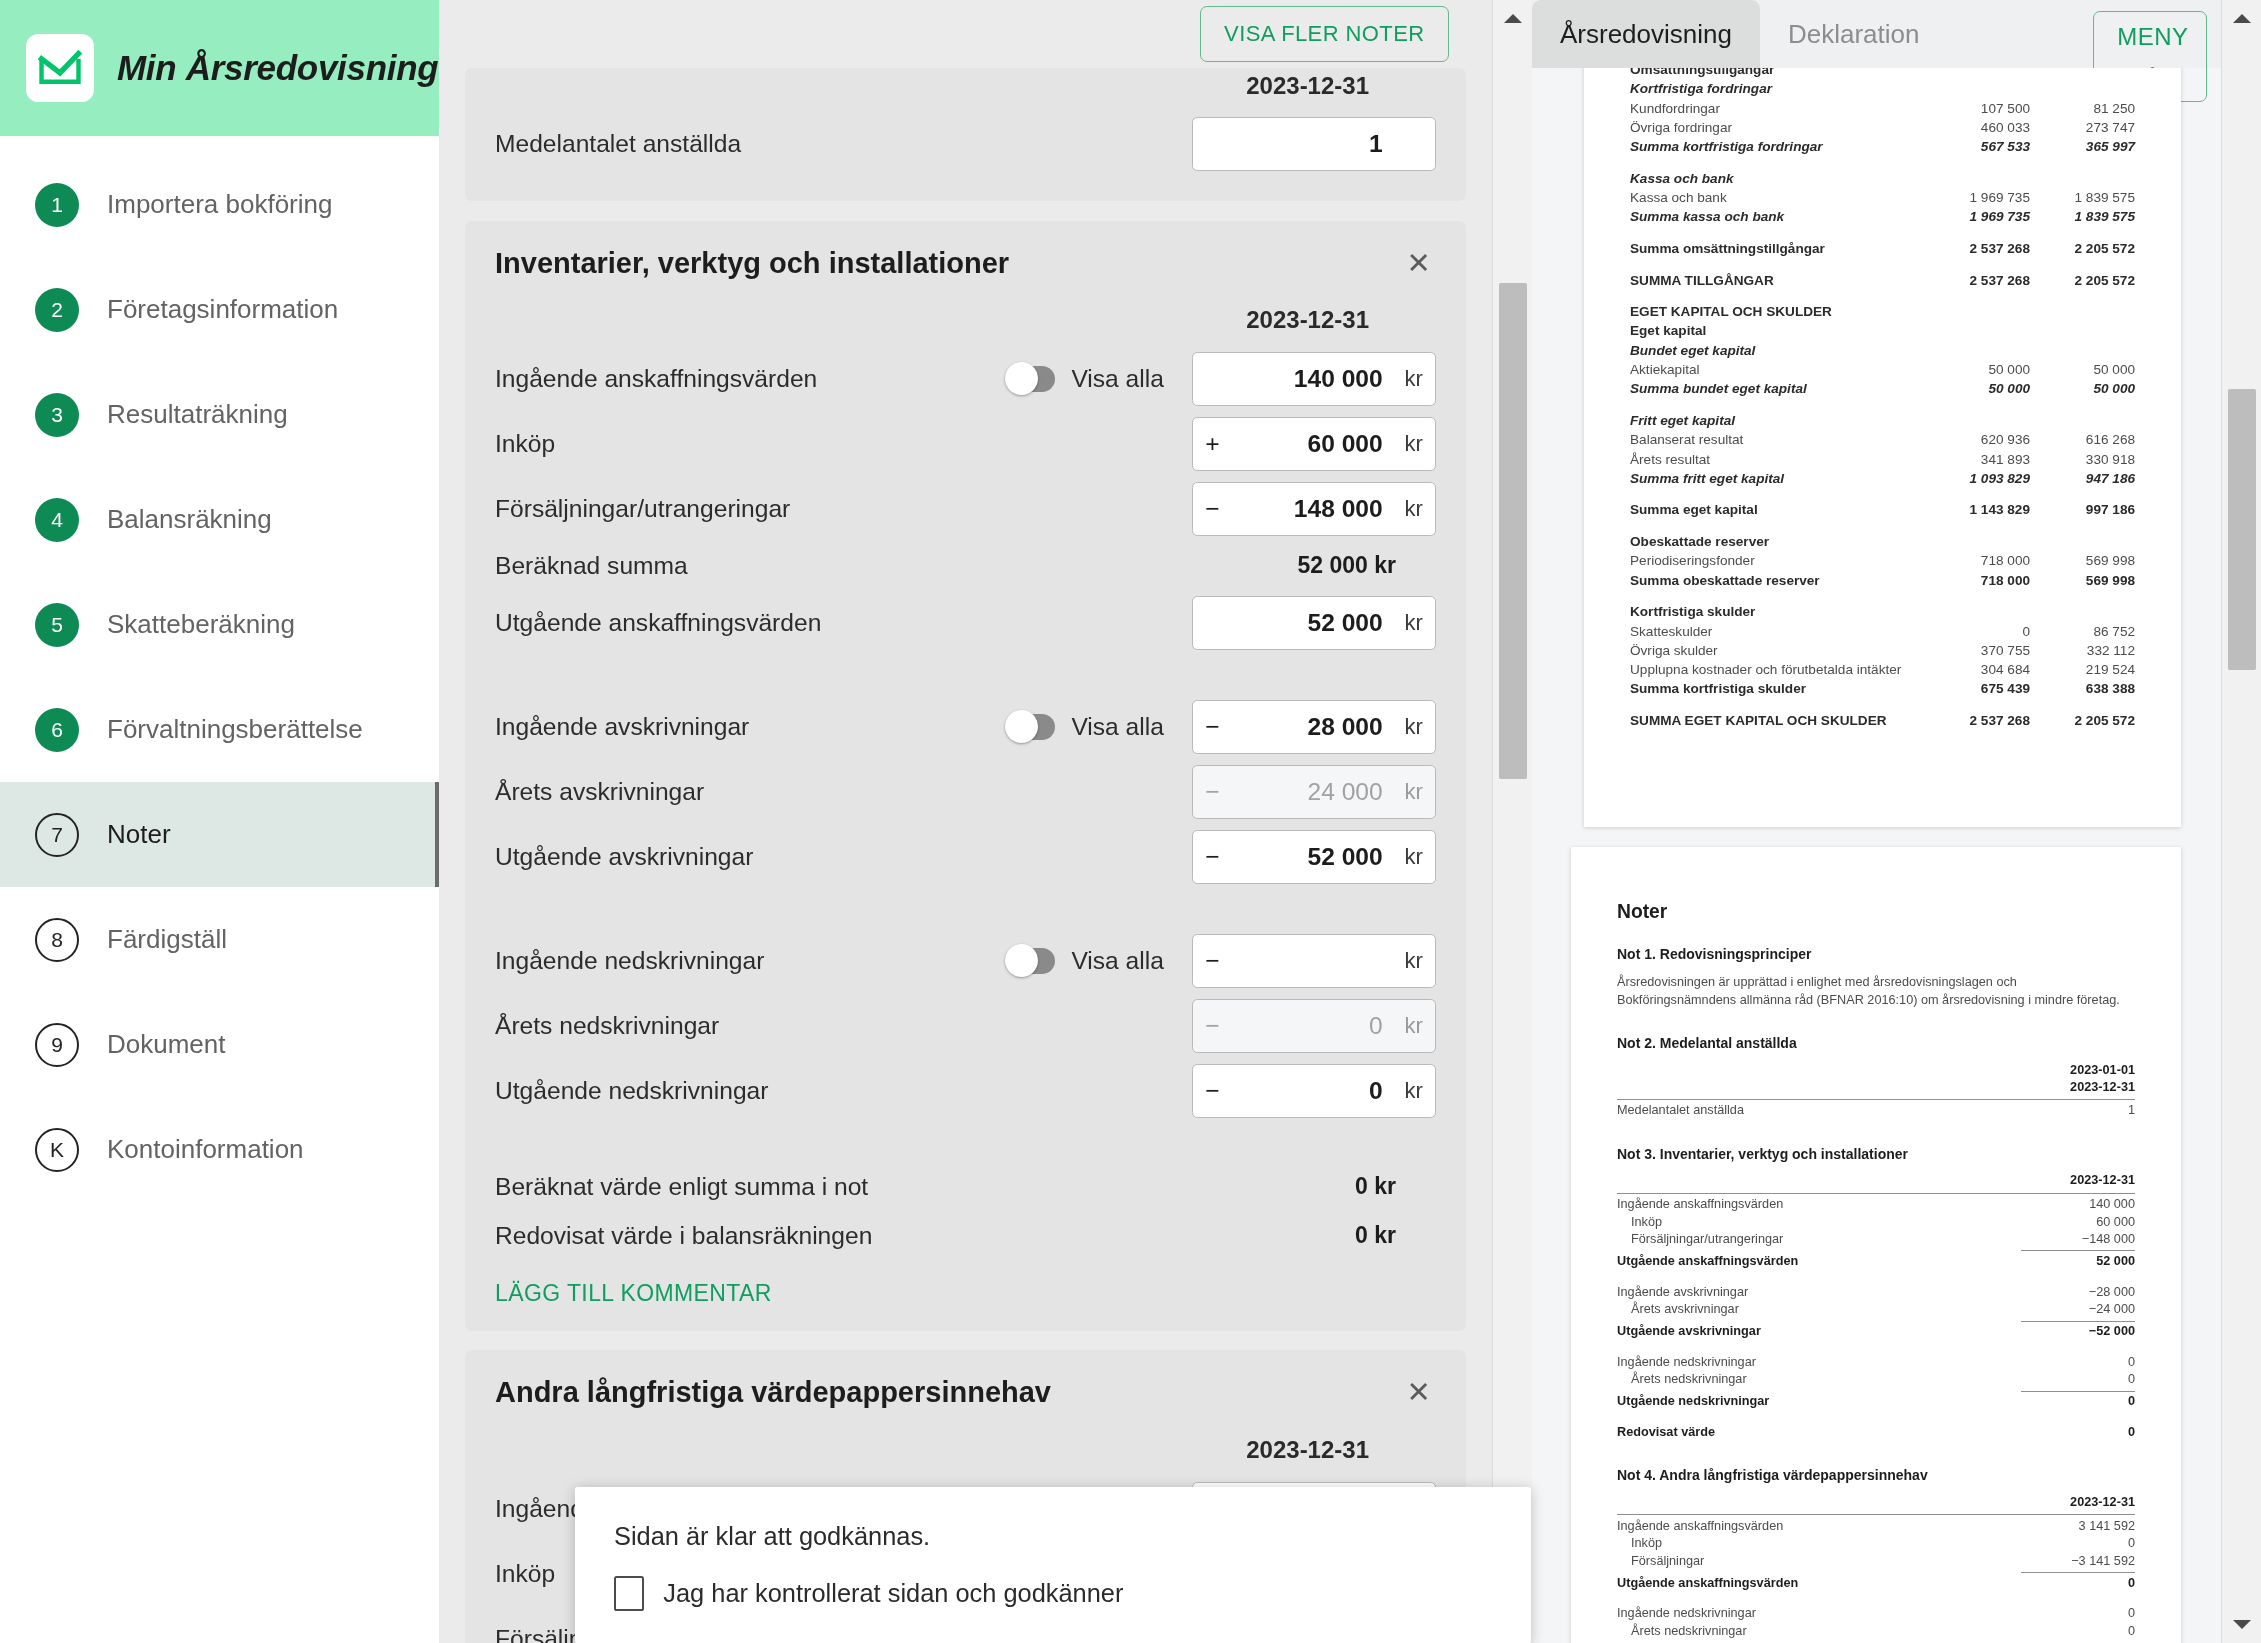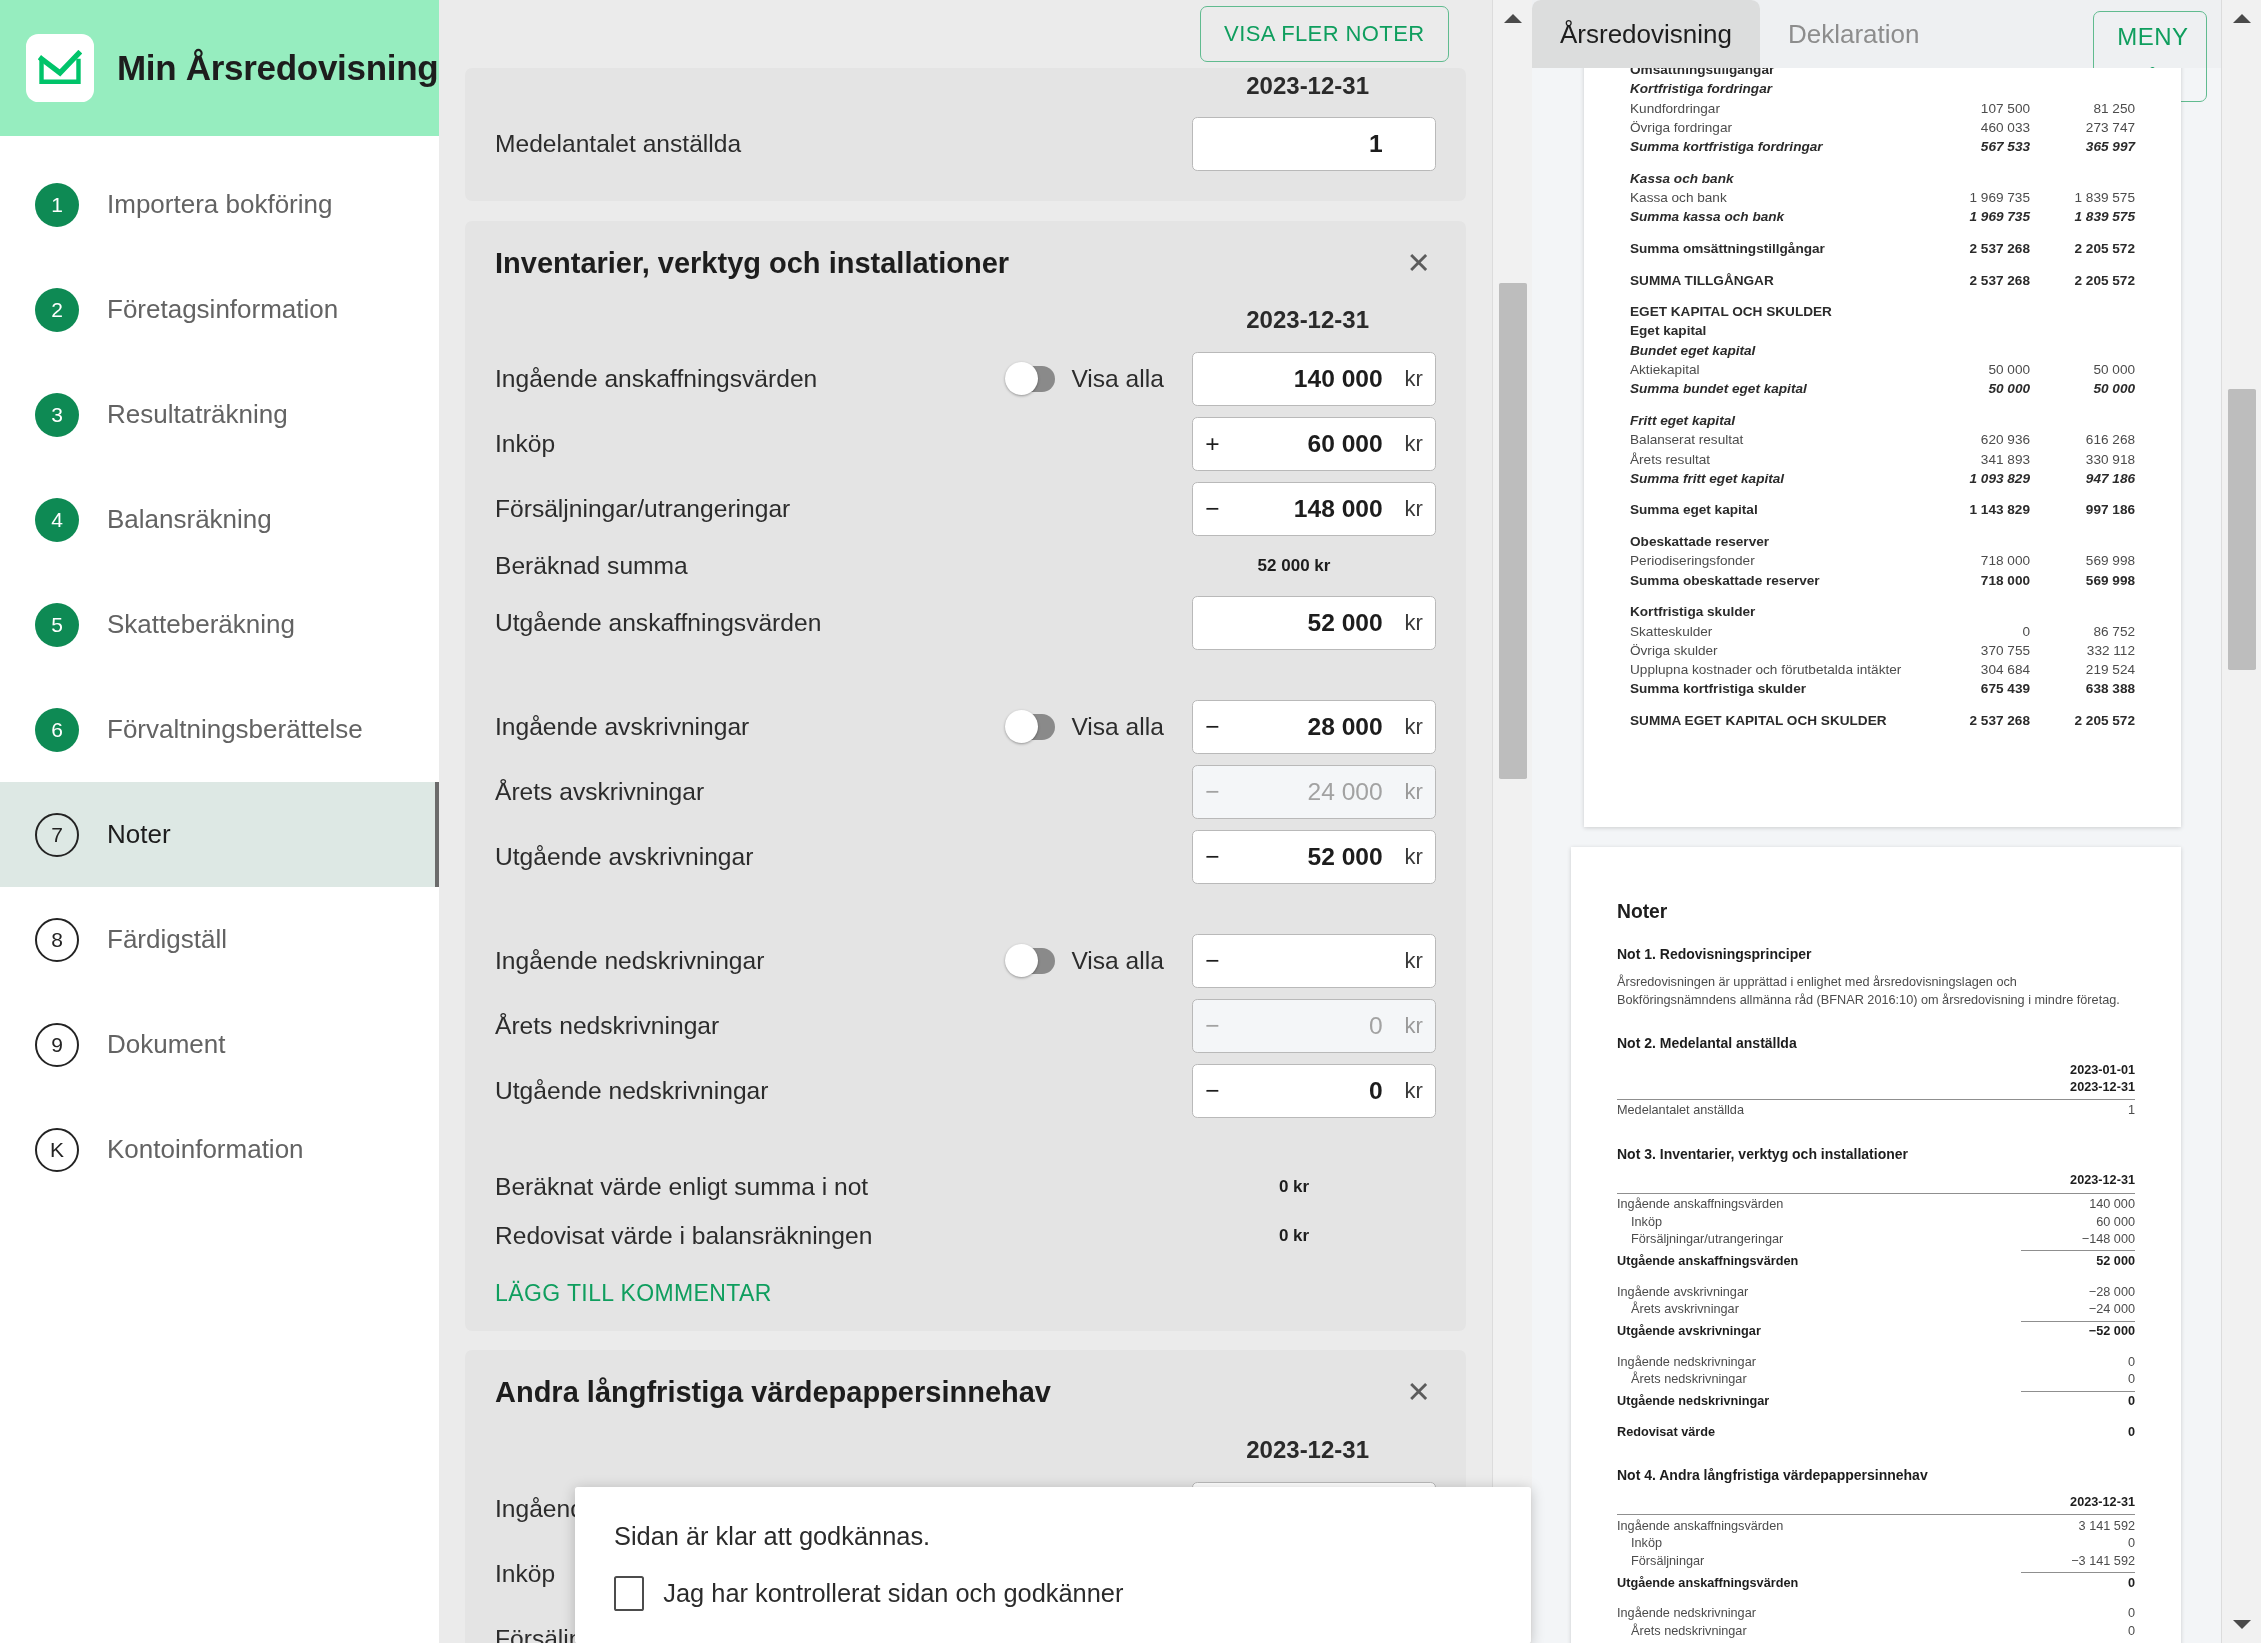--- a/index.html
+++ b/index.html
@@ -28,20 +28,21 @@
   }
   .brand-logo {
     width: 68px; height: 68px;
     background: #ffffff;
     border-radius: 12.3px;
     display: flex; align-items: center; justify-content: center;
   }
   .brand-title {
     font-size: 35px; font-weight: bold; color: #1d1d1d;
     letter-spacing: -0.3px;
+    font-style: italic;
   }
   .nav { padding-top: 16px; }
   .nav-item {
     display: flex; align-items: center;
     height: 105px;
     padding-left: 35px;
     gap: 28px;
     position: relative;
     cursor: pointer;
   }
@@ -156,22 +157,22 @@
   .field .unit { width: 40px; flex: 0 0 40px; text-align: right; font-size: 22px; color: #3a3a3a; }
   .field.readonly .unit { color: #9a9a9a; }
 
   .sum-row {
     display: flex; align-items: center;
     min-height: 49px;
   }
   .sum-row .flabel { flex: 1 1 auto; font-size: 24.6px; color: #2c2c2c; }
   .sum-row .sval {
     width: 244px; flex: 0 0 244px;
-    text-align: center; padding-right: 40px;
-    font-size: 17px; font-weight: bold; color: #1d1d1d;
+    text-align: right; padding-right: 40px;
+    font-size: 23px; font-weight: bold; color: #1d1d1d;
   }
   .gap-md { height: 39px; }
   .link-green {
     color: #0f9e5e; font-size: 23px; letter-spacing: 0.4px;
     cursor: pointer; display: inline-block; padding-top: 19.3px;
   }
 
   
   .vscroll {
     position: absolute; top: 0; bottom: 0; width: 40px;

